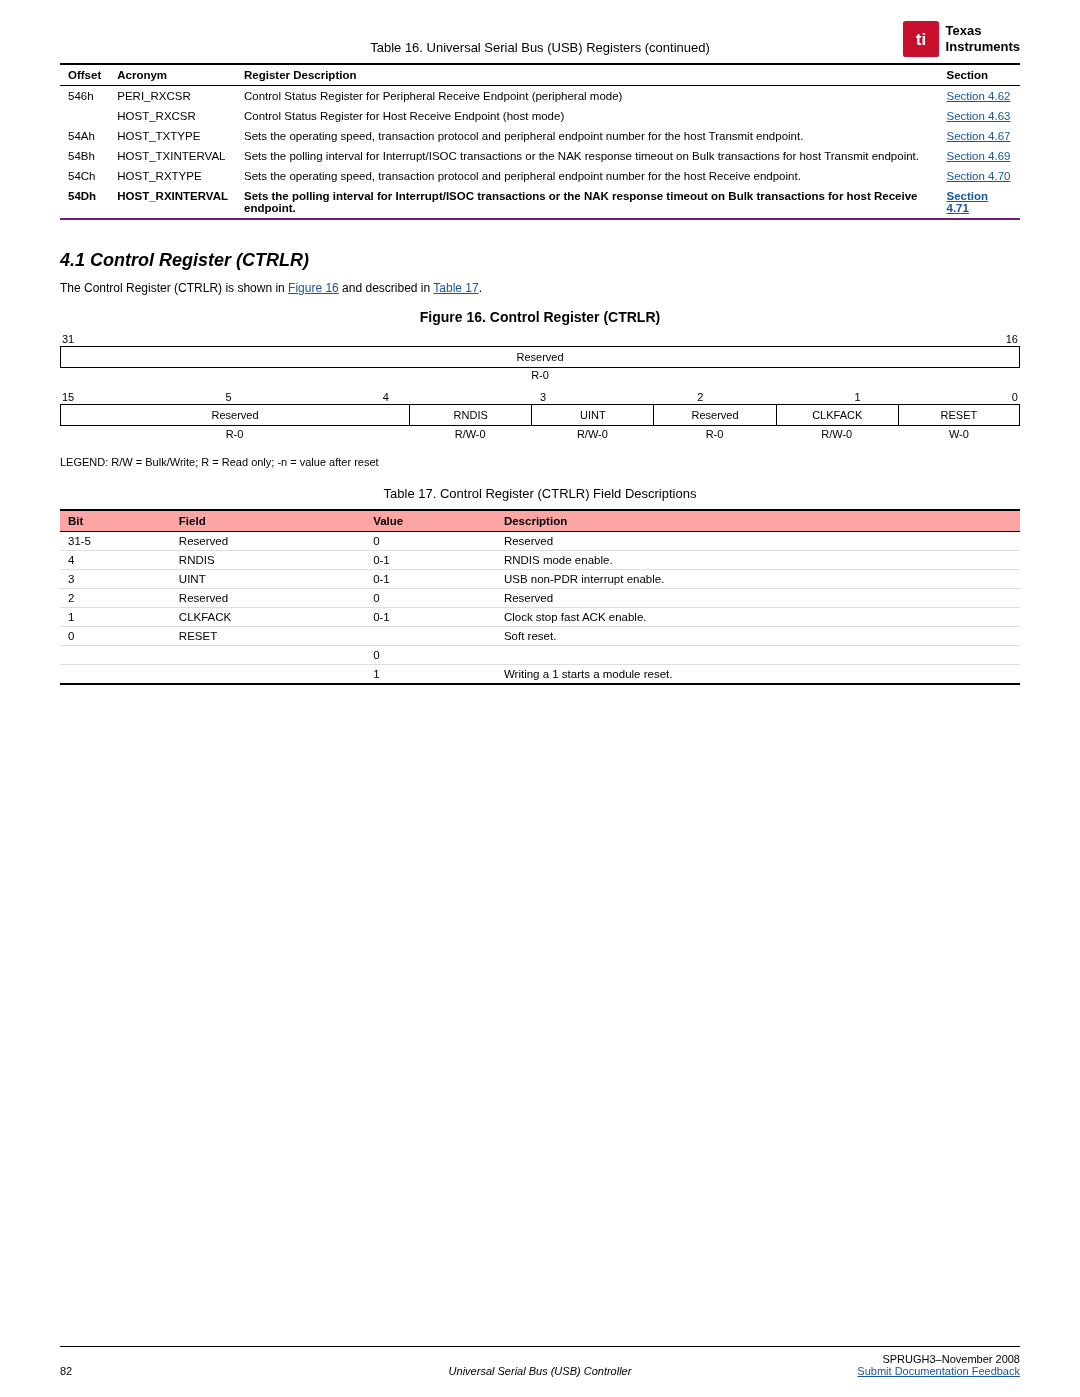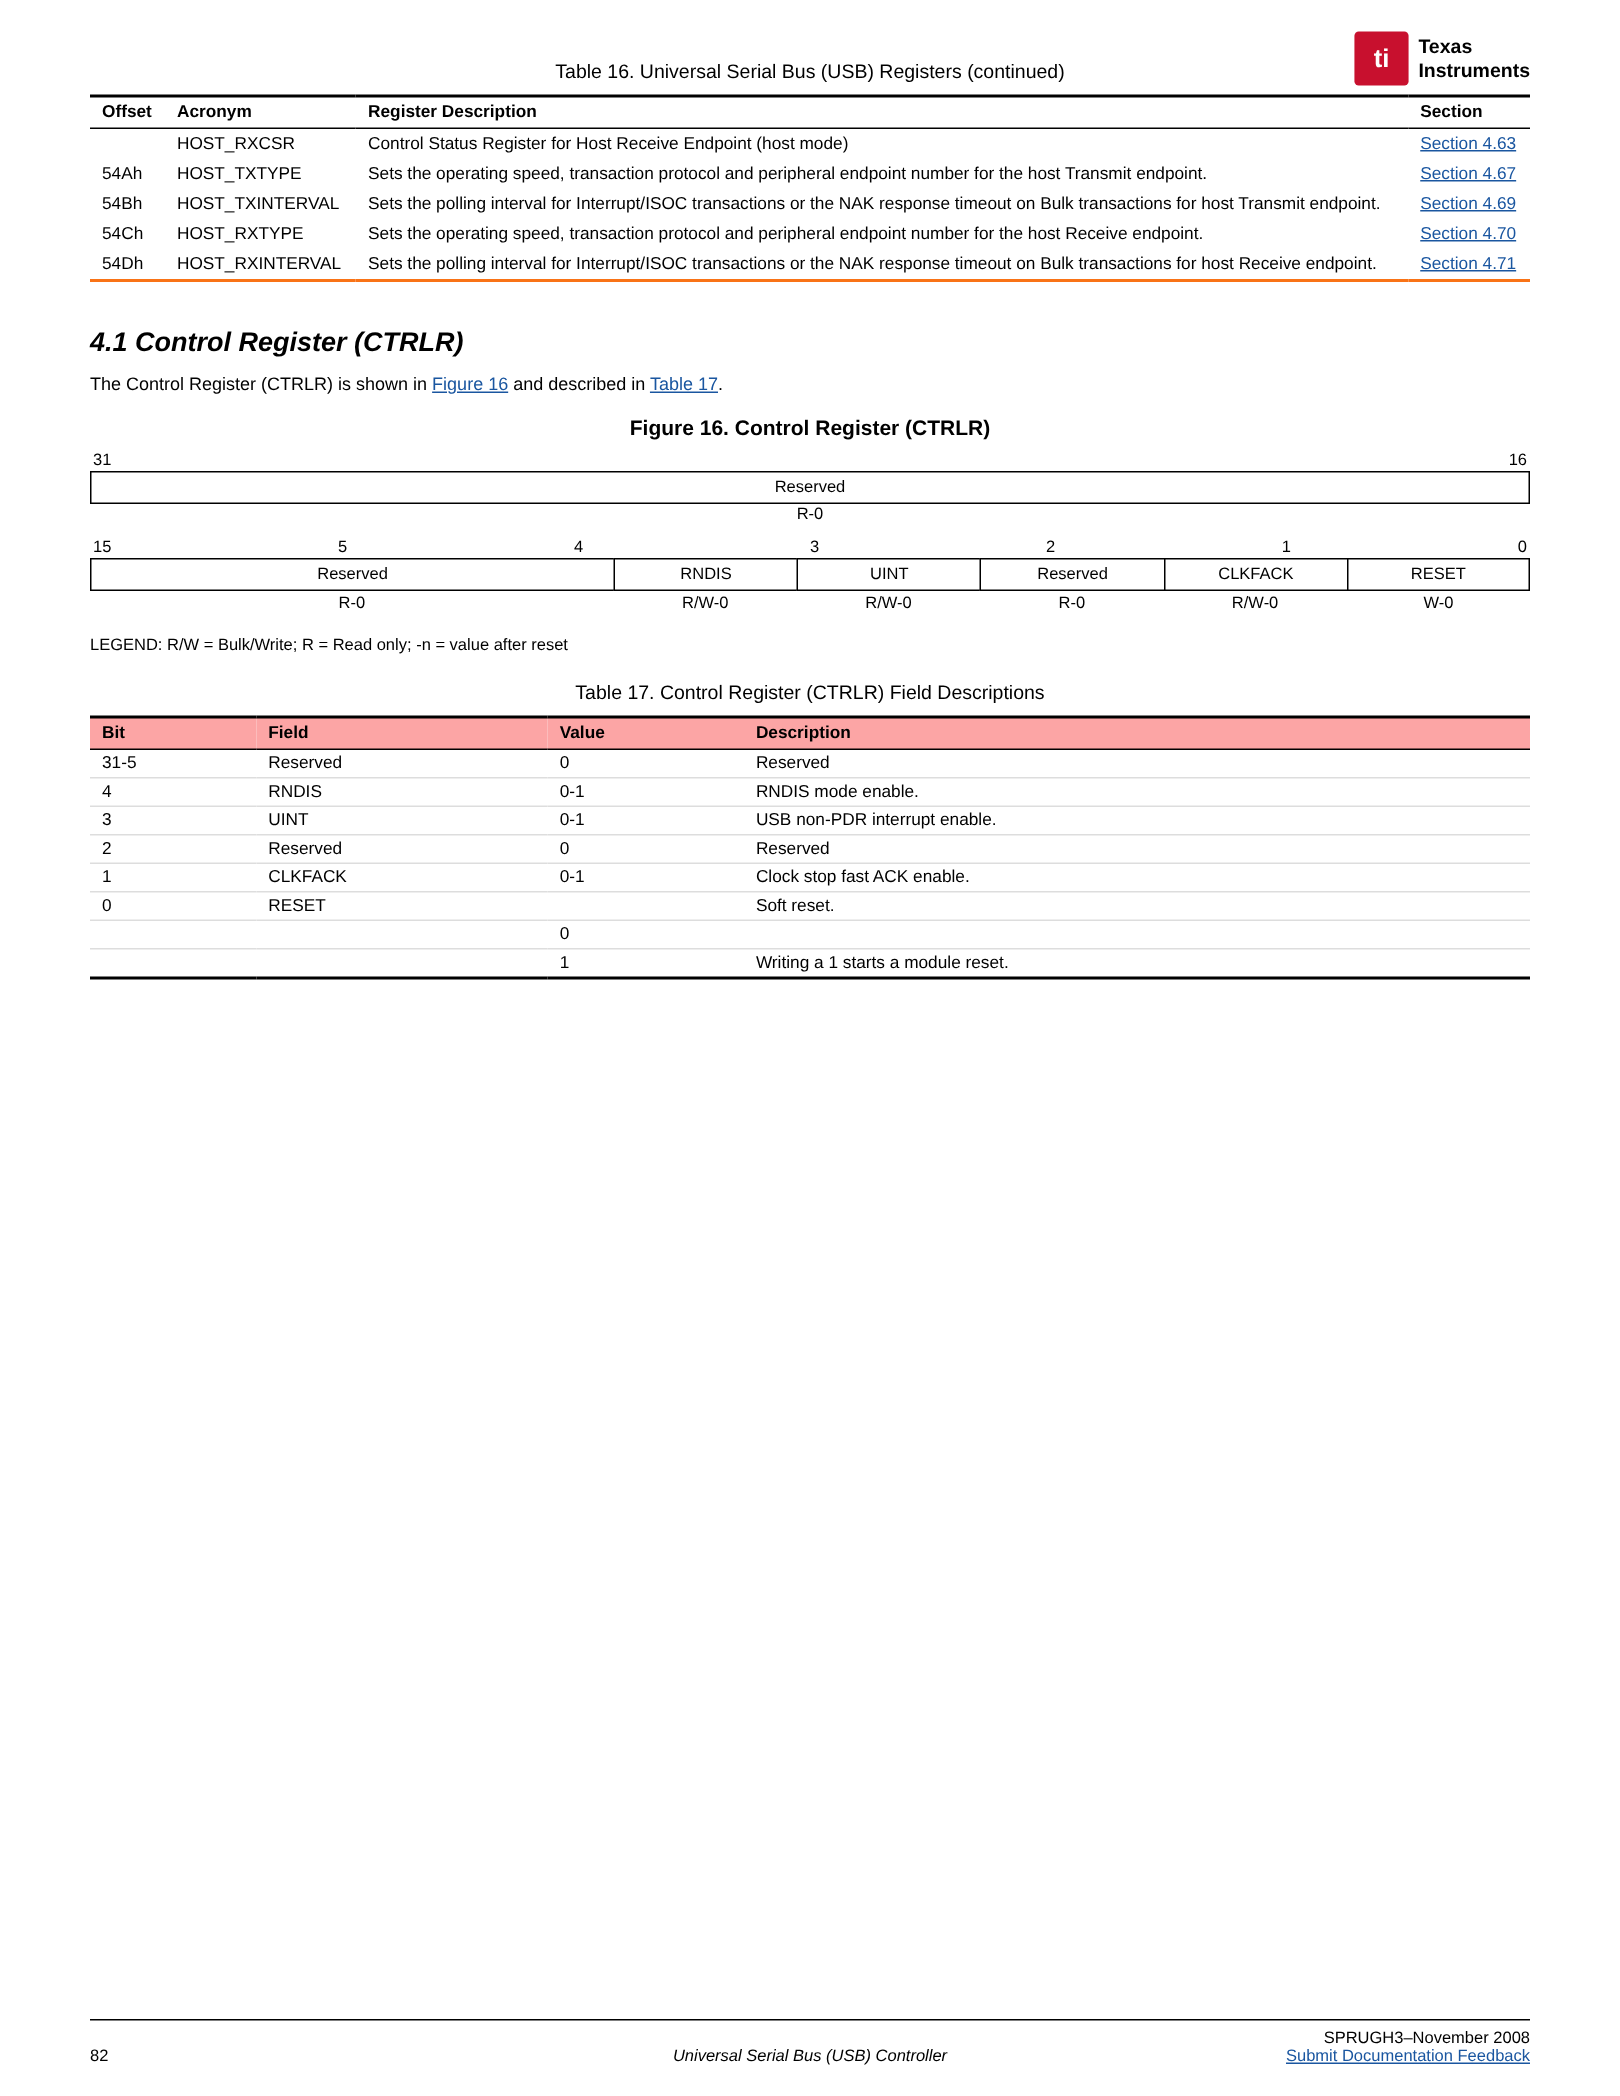--- a/index.html
+++ b/index.html
@@ -79,21 +79,22 @@
       text-align: left;
       font-weight: bold;
       background: #fff;
     }
     .registers-table td {
       padding: 4px 8px;
       vertical-align: top;
       border: none;
     }
     .registers-table .last-row td {
-      border-bottom: 2px solid #f97316;
+      border-bottom: 2px solid #701a75;
+      font-weight: bold;
     }
     .link-blue {
       color: #1a56a0;
       text-decoration: underline;
       cursor: pointer;
     }
     
     .section-heading {
       font-size: 18px;
       font-weight: bold;
@@ -230,20 +231,26 @@
   <table class="registers-table">
     <thead>
       <tr>
         <th>Offset</th>
         <th>Acronym</th>
         <th>Register Description</th>
         <th>Section</th>
       </tr>
     </thead>
     <tbody id="table16-body">
+    <tr>
+          <td style="white-space: nowrap;">546h</td>
+          <td style="white-space: nowrap;">PERI_RXCSR</td>
+          <td>Control Status Register for Peripheral Receive Endpoint (peripheral mode)</td>
+          <td><span class="link-blue">Section 4.62</span></td>
+        </tr>
         <tr>
           <td style="white-space: nowrap;"></td>
           <td style="white-space: nowrap;">HOST_RXCSR</td>
           <td>Control Status Register for Host Receive Endpoint (host mode)</td>
           <td><span class="link-blue">Section 4.63</span></td>
         </tr>
         <tr>
           <td style="white-space: nowrap;">54Ah</td>
           <td style="white-space: nowrap;">HOST_TXTYPE</td>
           <td>Sets the operating speed, transaction protocol and peripheral endpoint number for the host Transmit endpoint.</td>

